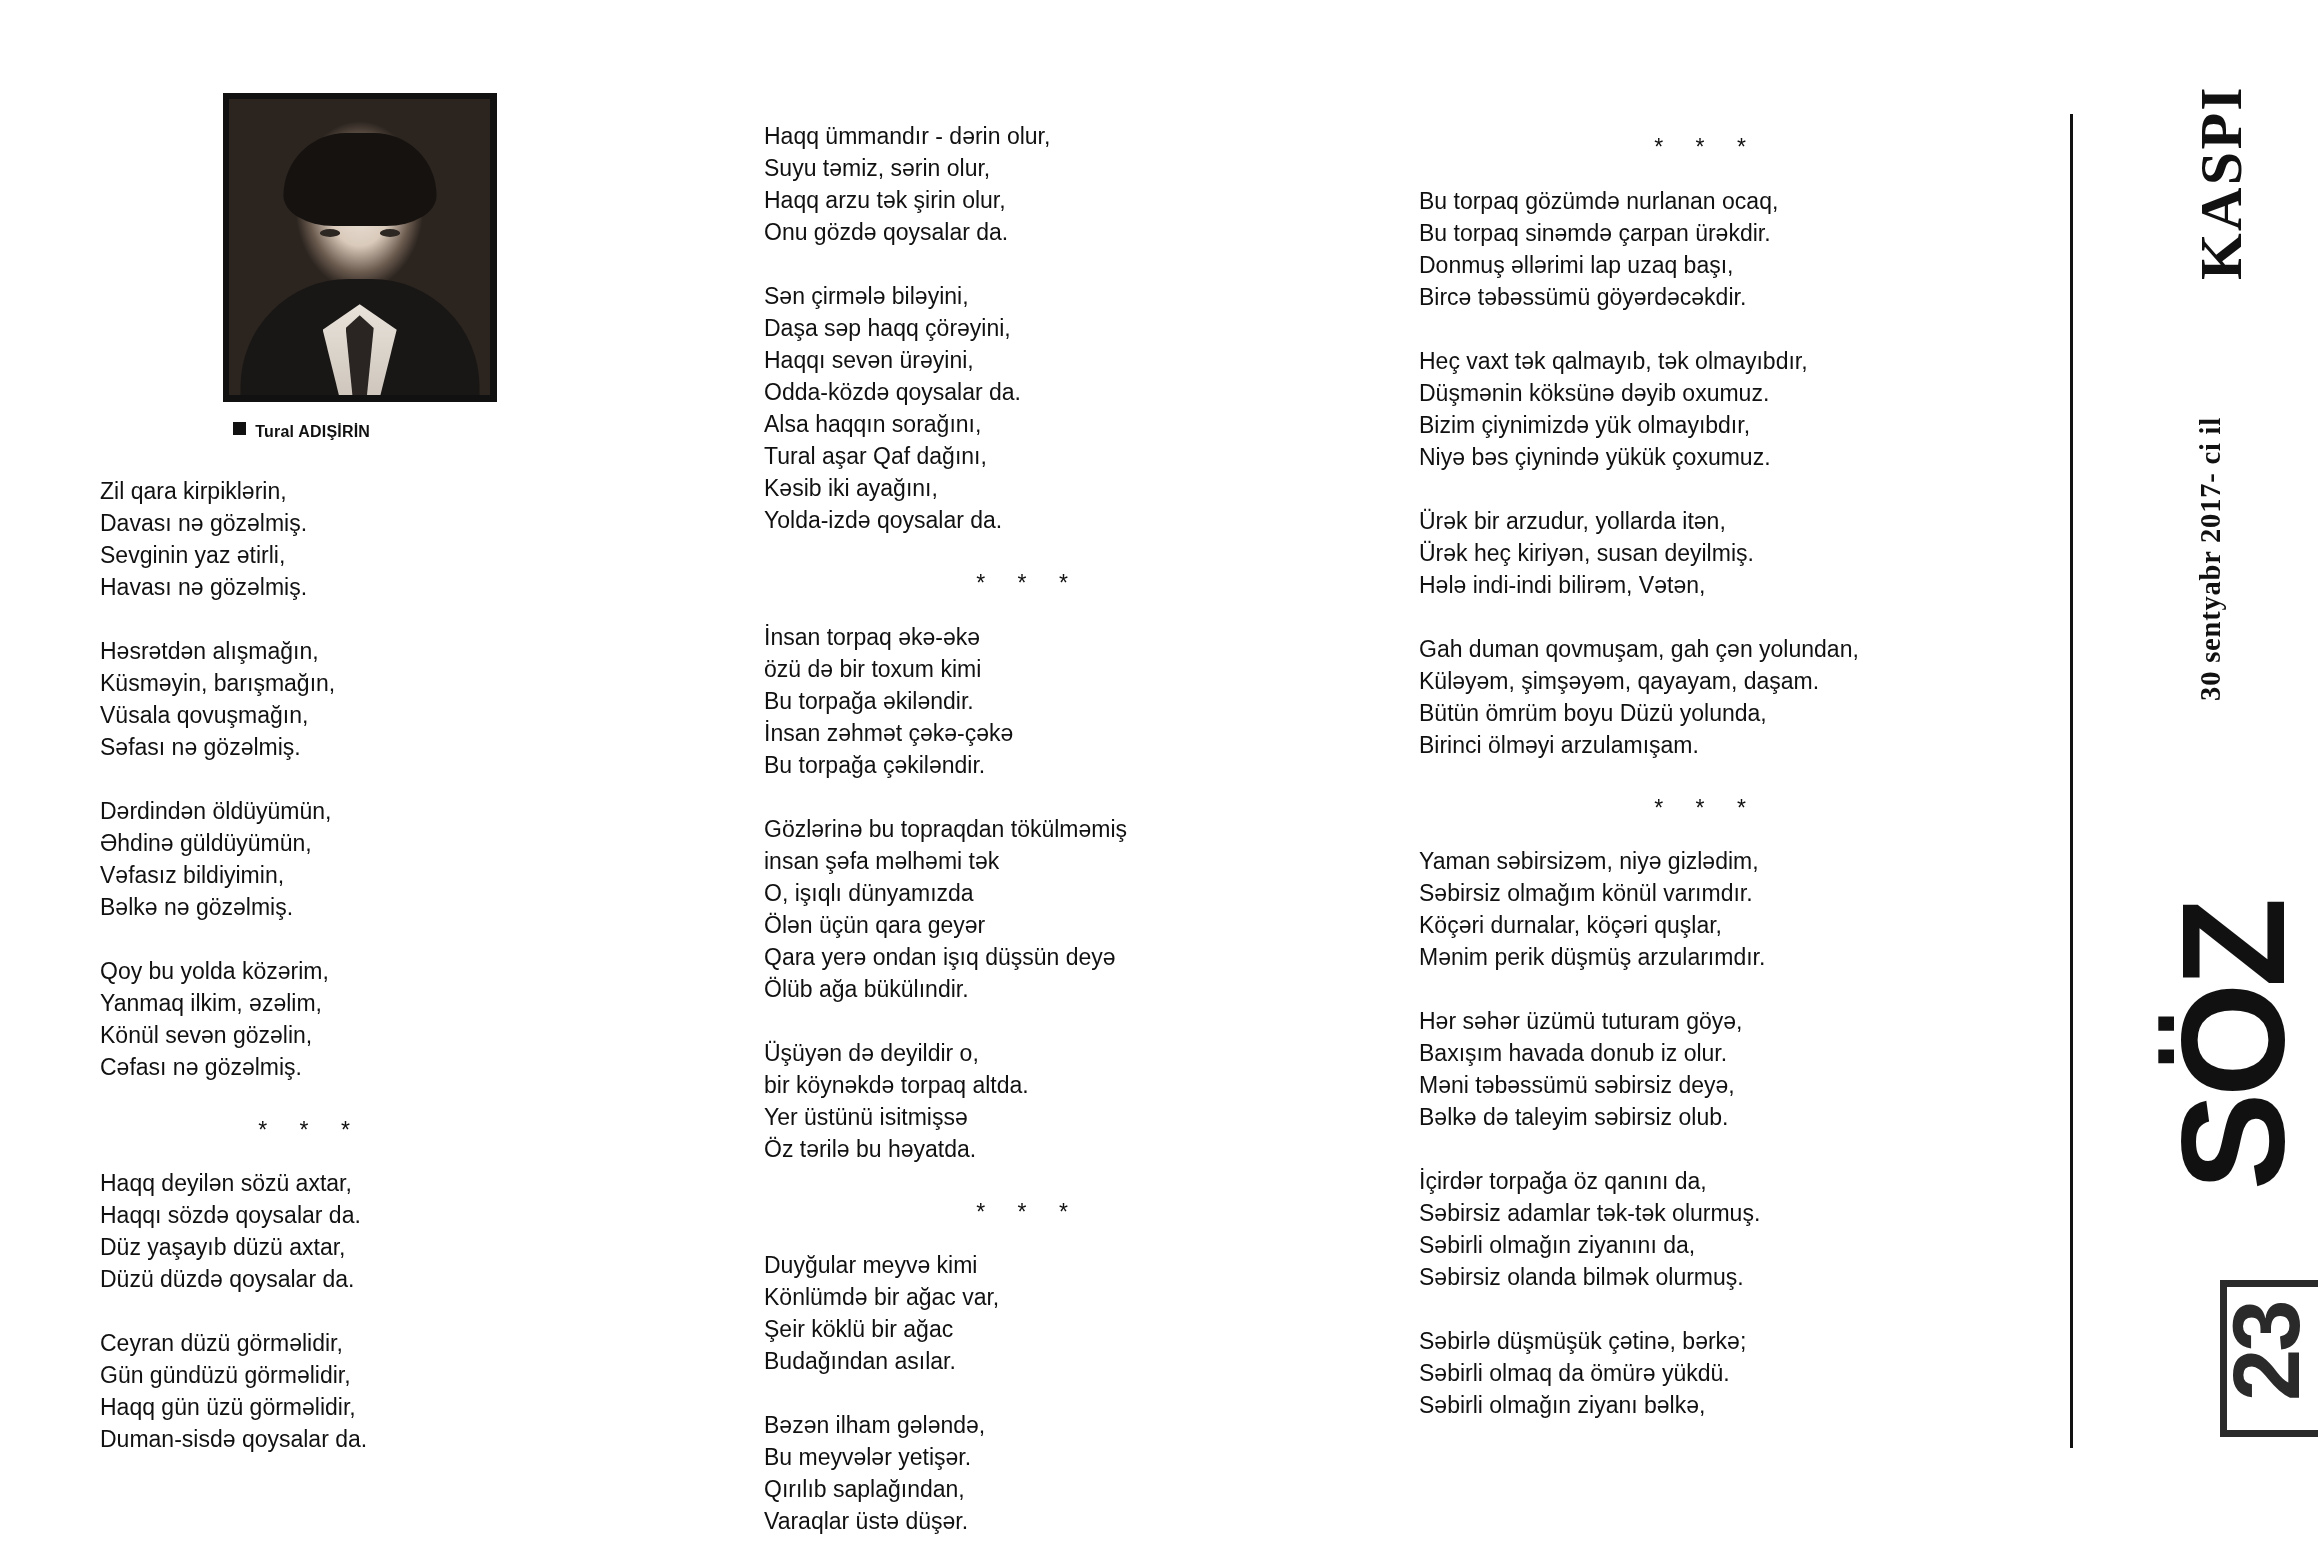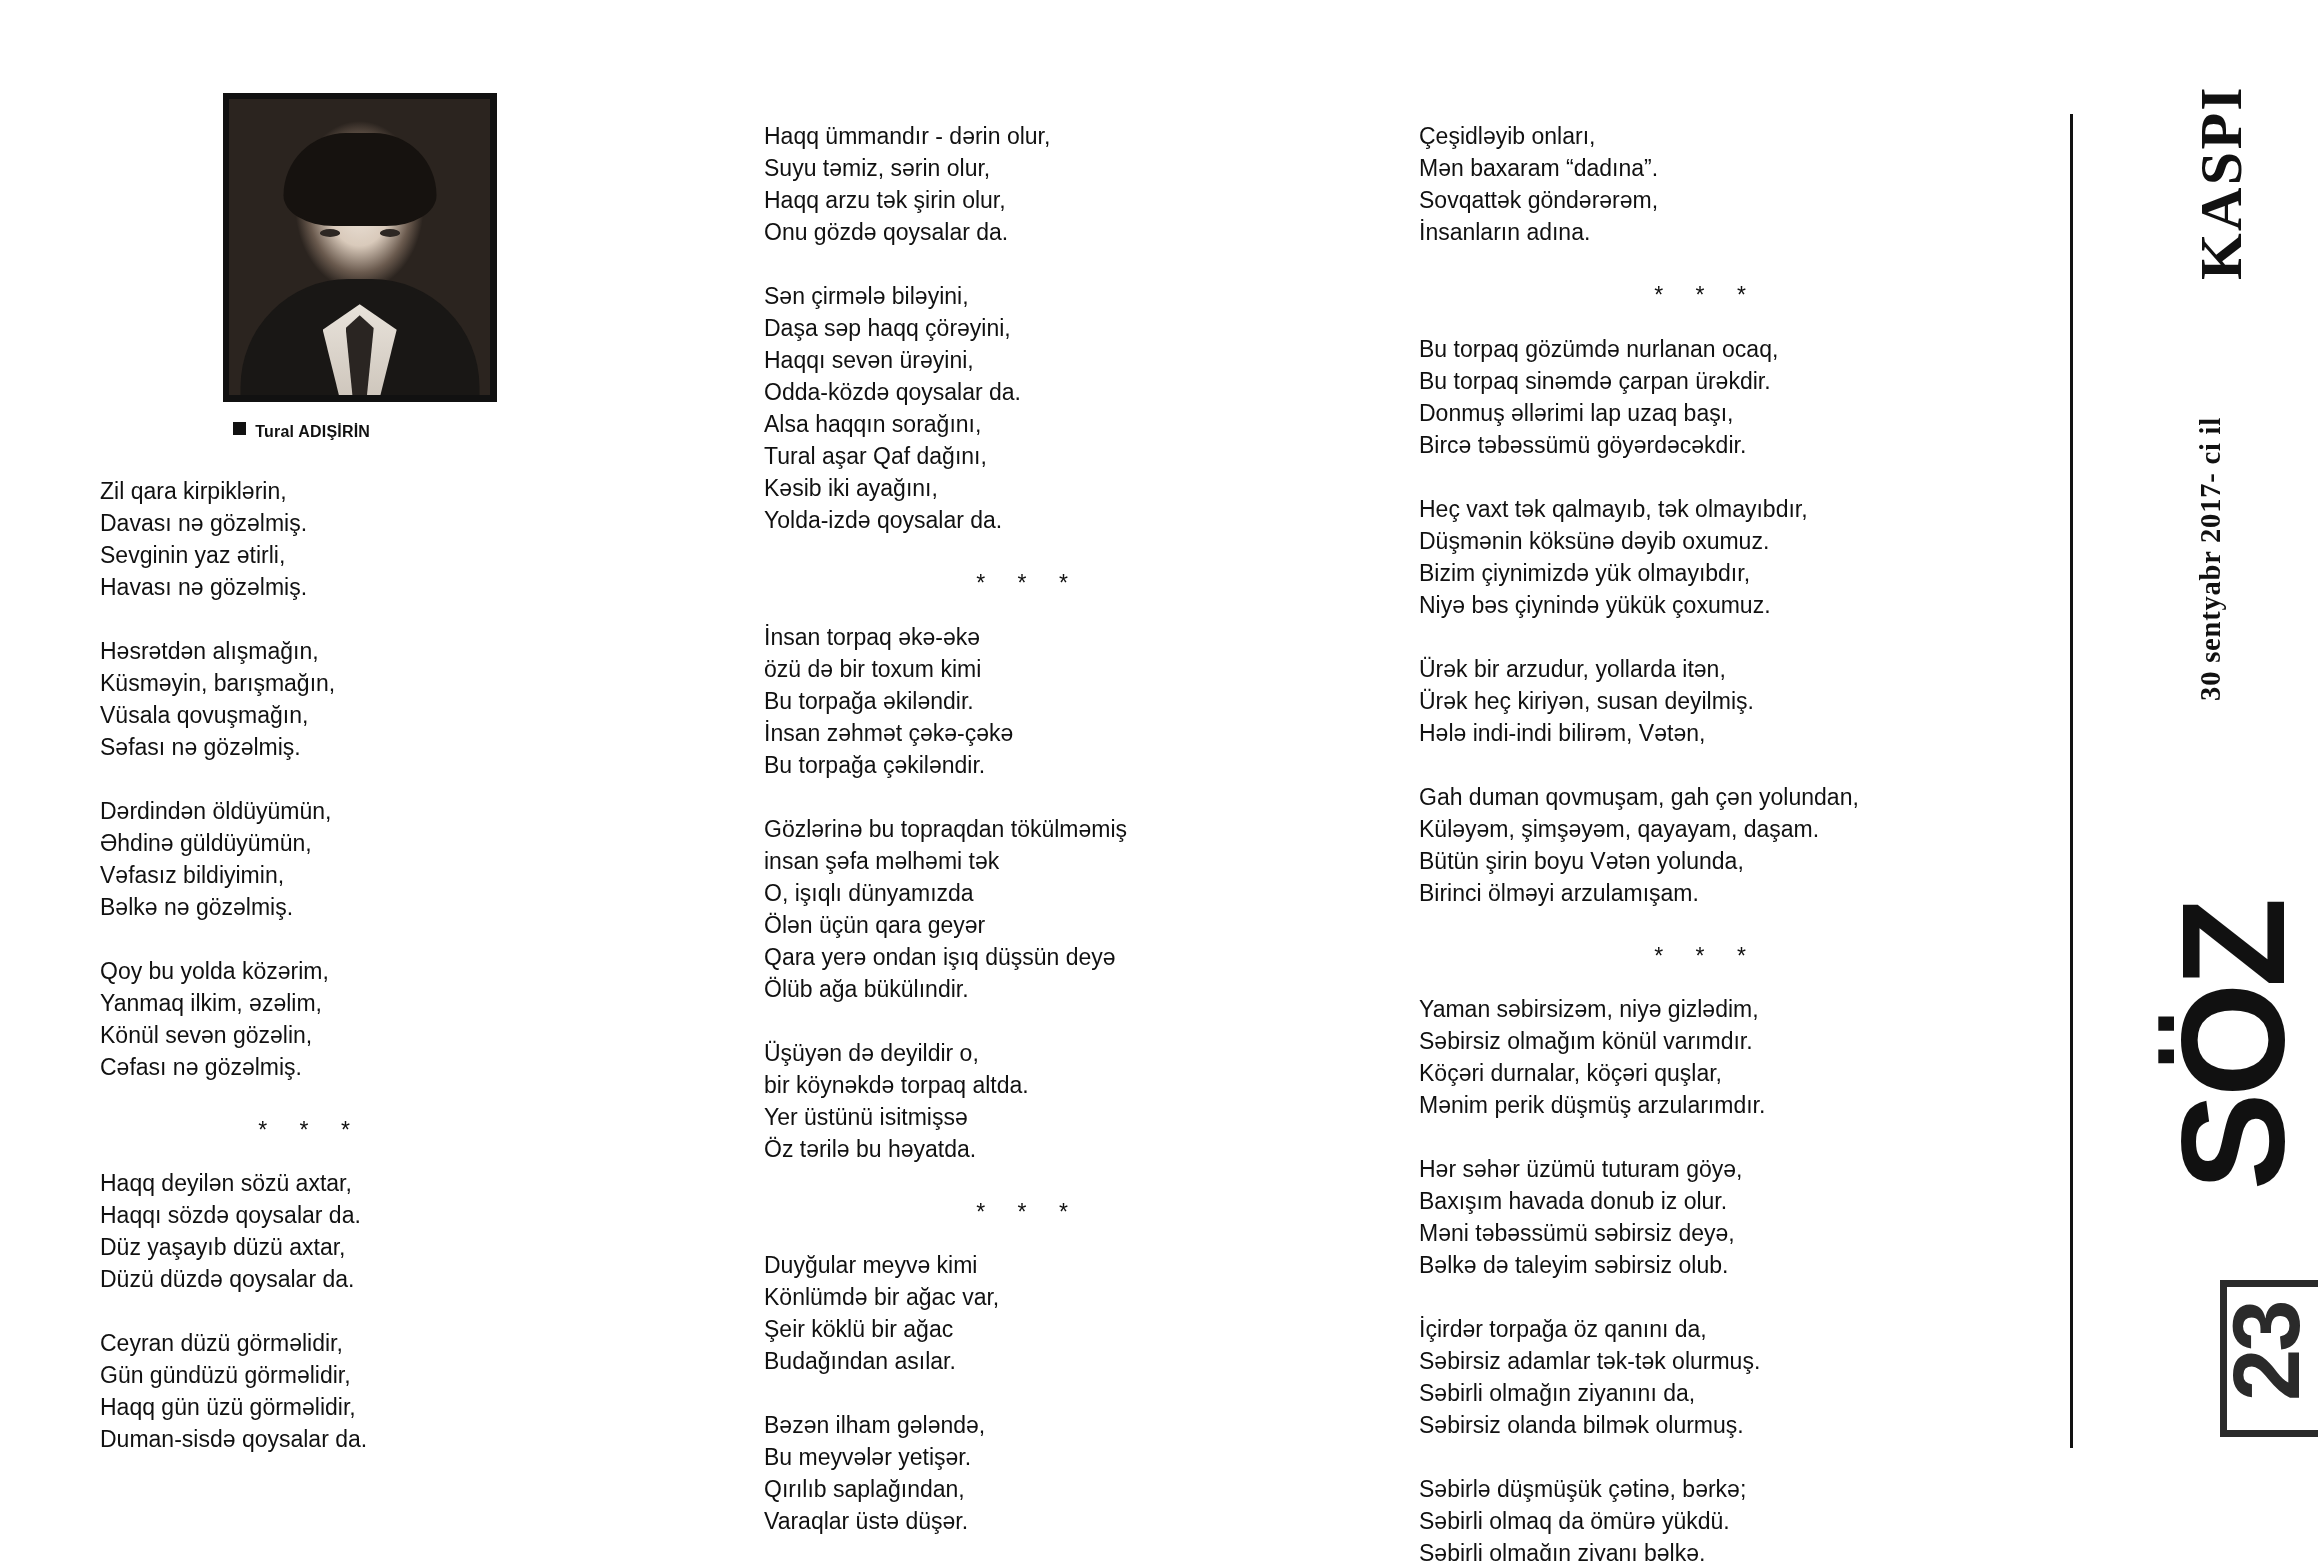--- a/index.html
+++ b/index.html
@@ -327,26 +327,20 @@
     </div>
     <div class="stanza">
       <div class="line">Bəzən ilham gələndə,</div>
       <div class="line">Bu meyvələr yetişər.</div>
       <div class="line">Qırılıb saplağından,</div>
       <div class="line">Varaqlar üstə düşər.</div>
     </div>
   </div>
 
   <div class="col3">
-    <div class="stanza">
-      <div class="line">Çeşidləyib onları,</div>
-      <div class="line">Mən baxaram “dadına”.</div>
-      <div class="line">Sovqattək göndərərəm,</div>
-      <div class="line">İnsanların adına.</div>
-    </div>
     <div class="divider">* * *</div>
     <div class="stanza">
       <div class="line">Bu torpaq gözümdə nurlanan ocaq,</div>
       <div class="line">Bu torpaq sinəmdə çarpan ürəkdir.</div>
       <div class="line">Donmuş əllərimi lap uzaq başı,</div>
       <div class="line">Bircə təbəssümü göyərdəcəkdir.</div>
     </div>
     <div class="stanza">
       <div class="line">Heç vaxt tək qalmayıb, tək olmayıbdır,</div>
       <div class="line">Düşmənin köksünə dəyib oxumuz.</div>
@@ -354,21 +348,21 @@
       <div class="line">Niyə bəs çiynində yükük çoxumuz.</div>
     </div>
     <div class="stanza">
       <div class="line">Ürək bir arzudur, yollarda itən,</div>
       <div class="line">Ürək heç kiriyən, susan deyilmiş.</div>
       <div class="line">Hələ indi-indi bilirəm, Vətən,</div>
     </div>
     <div class="stanza">
       <div class="line">Gah duman qovmuşam, gah çən yolundan,</div>
       <div class="line">Küləyəm, şimşəyəm, qayayam, daşam.</div>
-      <div class="line">Bütün şirin boyu Vətən yolunda,</div>
+      <div class="line">Bütün ömrüm boyu Düzü yolunda,</div>
       <div class="line">Birinci ölməyi arzulamışam.</div>
     </div>
     <div class="divider">* * *</div>
     <div class="stanza">
       <div class="line">Yaman səbirsizəm, niyə gizlədim,</div>
       <div class="line">Səbirsiz olmağım könül varımdır.</div>
       <div class="line">Köçəri durnalar, köçəri quşlar,</div>
       <div class="line">Mənim perik düşmüş arzularımdır.</div>
     </div>
     <div class="stanza">

